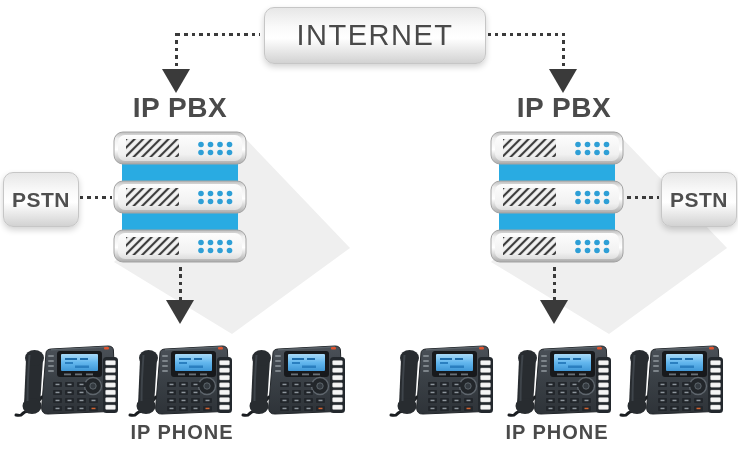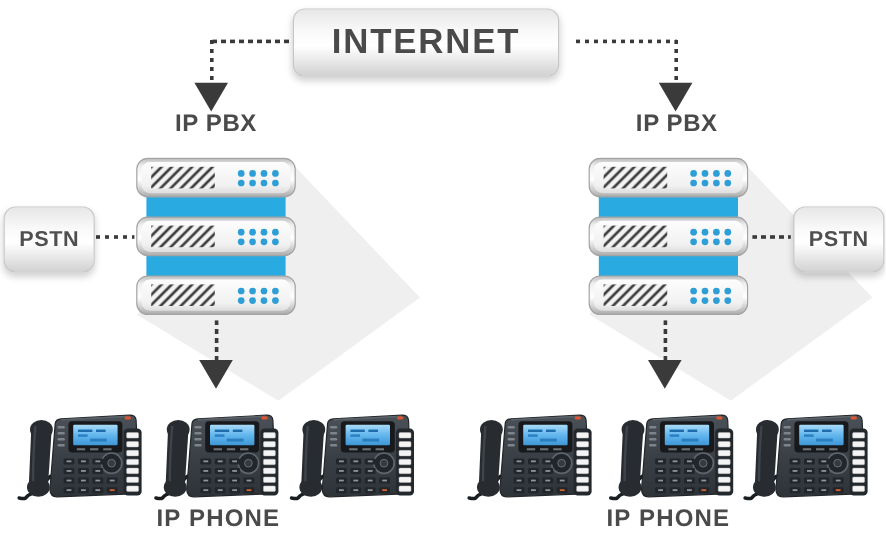--- a/index.html
+++ b/index.html
@@ -17,26 +17,26 @@
   .dash-v{position:absolute;width:3px;
     background:repeating-linear-gradient(180deg,var(--arrow,#3a3a3a) 0 3.5px,transparent 3.5px 7.5px);}
   .arrow-down{position:absolute;width:0;height:0;
     border-left:14px solid transparent;border-right:14px solid transparent;
     border-top:24px solid var(--arrow,#3a3a3a);}
   
   .node{position:absolute;display:flex;align-items:center;justify-content:center;
     border:1px solid #c6c6c6;border-radius:10px;
     background:linear-gradient(180deg,#e7e7e7 0%,#fafafa 35%,#ffffff 55%,#d2d2d2 100%);
     box-shadow:0 3px 6px rgba(0,0,0,.18);color:var(--label-text,#4a4a4a);}
-  .internet{left:244px;top:7px;width:220px;height:55px;font-size:29px;font-weight:bold;letter-spacing:1.5px;}
-  .pstn{top:172px;width:74px;height:53px;font-size:18px;font-weight:bold;letter-spacing:.5px;color:#4f4f4f;}
+  .internet{left:264px;top:7px;width:220px;height:55px;font-size:29px;font-weight:normal;letter-spacing:1.5px;}
+  .pstn{top:172px;width:74px;height:53px;font-size:21px;font-weight:bold;letter-spacing:.5px;color:#4f4f4f;}
   .pstn.left{left:3px;} .pstn.right{left:661px;}
   
   .label{position:absolute;text-align:center;font-weight:bold;color:var(--label-text,#4a4a4a);}
-  .pbx-label{width:148px;top:92px;font-size:20px;letter-spacing:.5px;}
+  .pbx-label{width:148px;top:92px;font-size:28px;letter-spacing:.5px;}
   .phone-label{width:170px;top:421px;font-size:20px;letter-spacing:1px;}
   
   .stack{position:absolute;top:131px;width:134px;height:133px;}
   .phone{position:absolute;top:325px;width:110px;height:94px;}
   
   .band{fill:var(--band-blue,#29abe2);}
   .dot{fill:var(--dot-blue,#2e9fd6);}
   .defs-hidden{position:absolute;width:0;height:0;overflow:hidden;}
 </style>
 </head>

